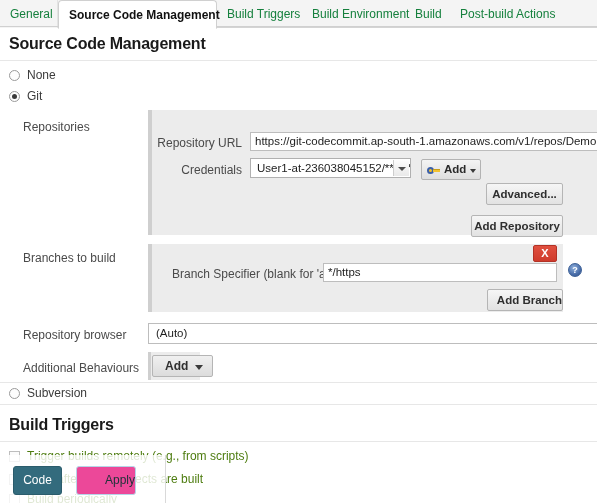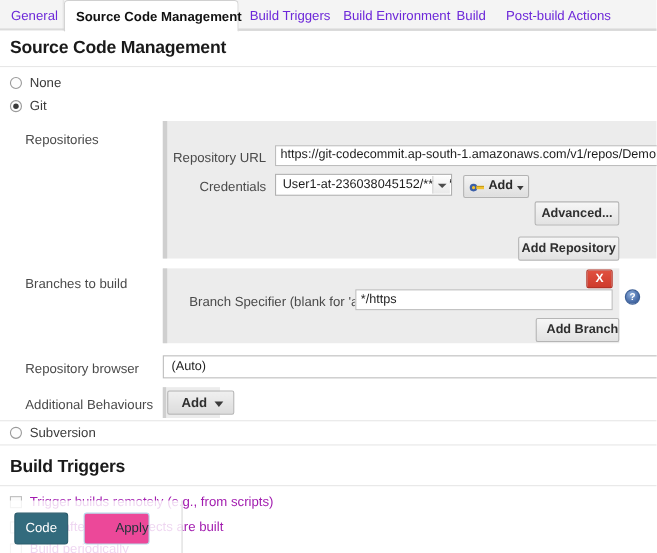--- a/index.html
+++ b/index.html
@@ -25,21 +25,21 @@
   }
   .tab {
     position: absolute; top: 0; height: 28px;
     line-height: 28px;
     padding: 0 10px;
     font-size: 12px;
     color: #b3b3b3;
     white-space: nowrap;
     text-align: center;
   }
-  .tab.inactive { color: #6d28d9; }
+  .tab.inactive { color: #15803d; }
   .tab.active {
     background: #ffffff;
     color: #111111;
     font-weight: bold;
     border: 1px solid #d0d0d0;
     border-bottom: 1px solid #ffffff;
     border-radius: 4px 4px 0 0;
     z-index: 3;
     height: 29px;
   }
@@ -261,21 +261,21 @@
   .chk {
     position: absolute; left: 0; top: 2px;
     width: 11px; height: 11px;
     border: 1px solid #bdbdbd;
     background: #fbfbfb;
   }
   .chk-label {
     position: absolute; left: 18px; top: 0;
     font-size: 12px; line-height: 15px; color: #9b9b9b; white-space: nowrap;
   }
-  .chk-label.dim { color: #a21caf; }
+  .chk-label.dim { color: #4d7c0f; }
 </style>
 </head>
 <body>
 
 <div id="root">
 
   <div class="tabbar">
     <div class="tab inactive first-ghost" style="left:0px; width:58px;">
       <span>General</span>
     </div>

